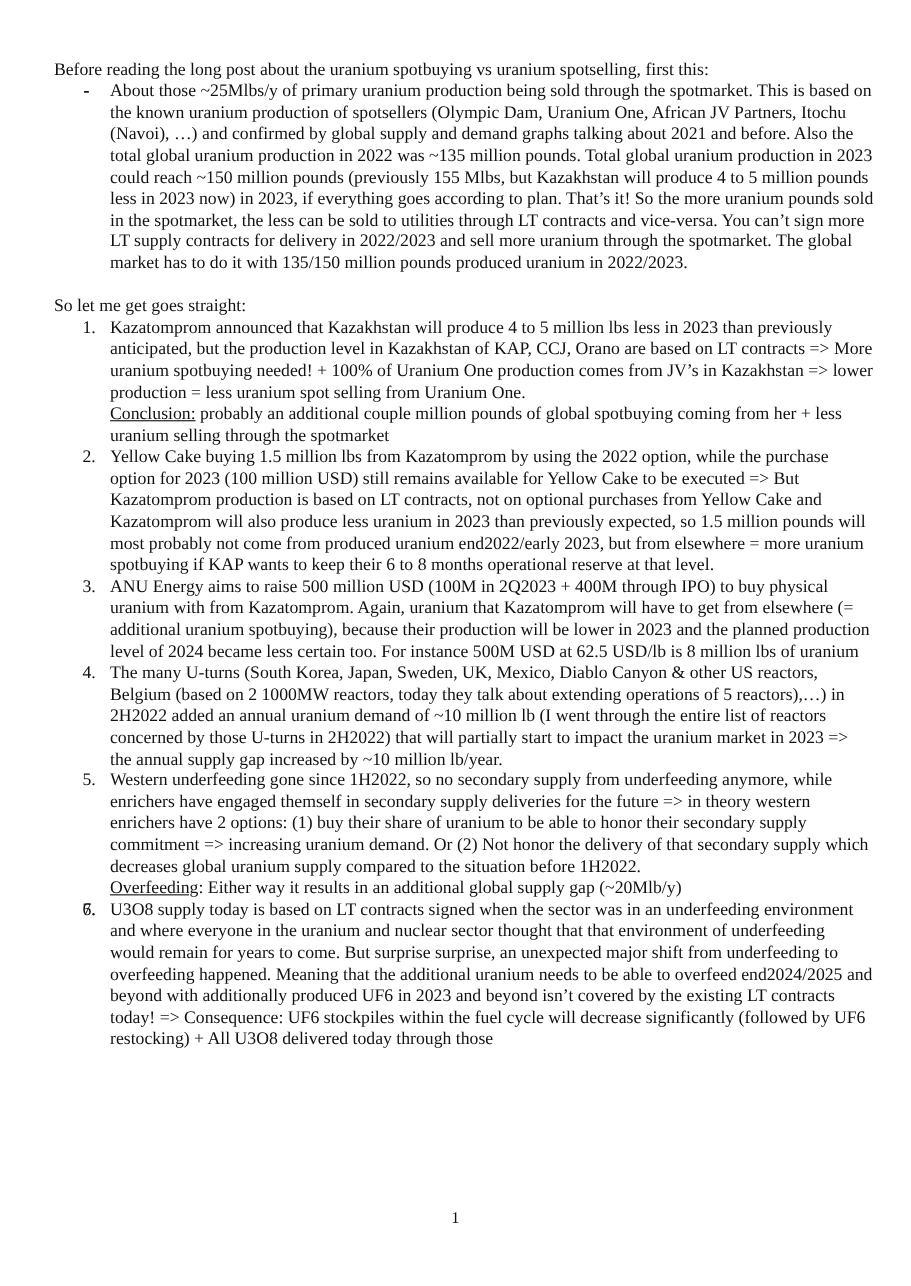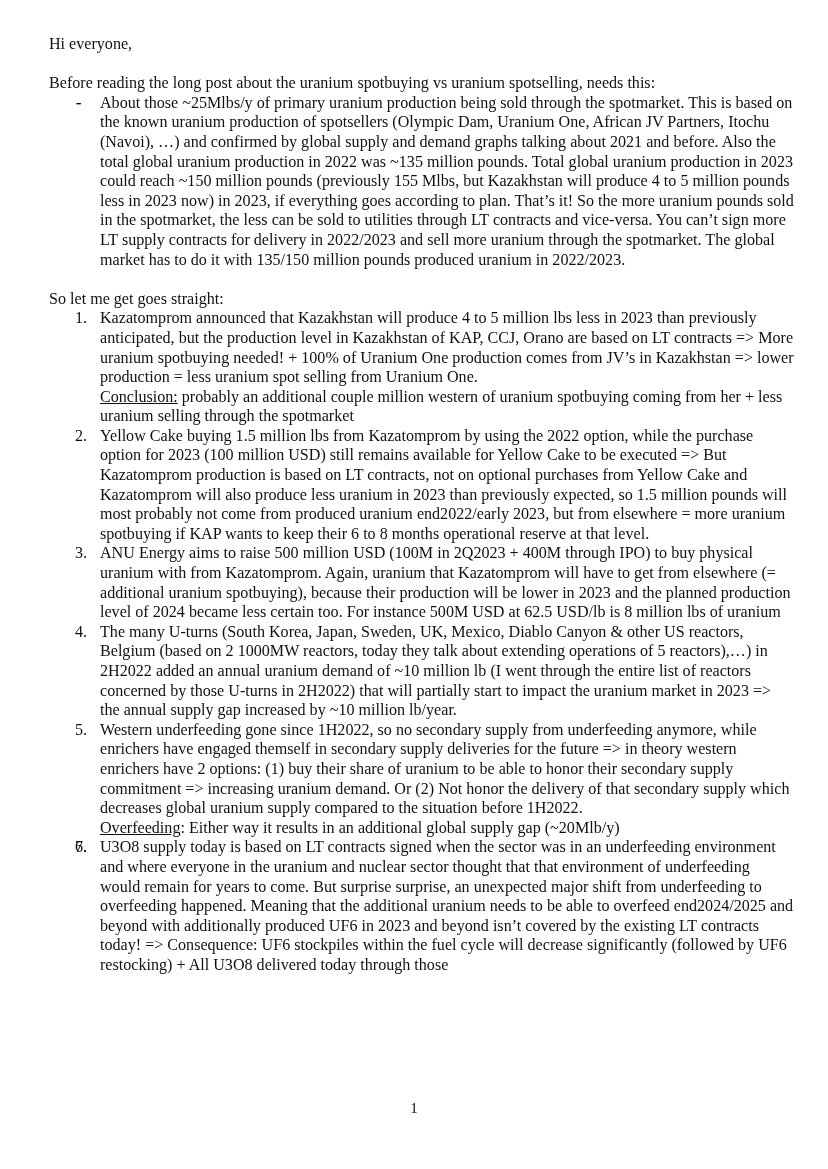--- a/index.html
+++ b/index.html
@@ -16,43 +16,42 @@
   .marker { position: absolute; left: 23px; top: 0; width: 22px; }
   .dash-marker { left: 27px; }
   .num-marker { left: 26px; }
   .u { text-decoration: underline; text-align: right; }
   .page-number { position: absolute; left: 0; width: 828px; top: 1099px; text-align: center; font-size: 15px; }
 </style>
 </head>
 <body>
 
 <div class="page">
-  <p>Hi everyone,</p>
   <div class="gap"></div>
-  <p>Before reading the long post about the uranium spotbuying vs uranium spotselling, needs this:</p>
+  <p>Before reading the long post about the uranium spotbuying vs uranium spotselling, first this:</p>
 
   <ul class="list">
     <li class="item">
       <span class="marker dash-marker">-</span>
     </li>
     <li class="item">
       <span class="marker dash-marker">-</span>
       <span>About those ~25Mlbs/y of primary uranium production being sold through the spotmarket. This is based on the known uranium production of spotsellers (Olympic Dam, Uranium One, African JV Partners, Itochu (Navoi), …) and confirmed by global supply and demand graphs talking about 2021 and before. Also the total global uranium production in 2022 was ~135 million pounds. Total global uranium production in 2023 could reach ~150 million pounds (previously 155 Mlbs, but Kazakhstan will produce 4 to 5 million pounds less in 2023 now) in 2023, if everything goes according to plan. That’s it! So the more uranium pounds sold in the spotmarket, the less can be sold to utilities through LT contracts and vice-versa. You can’t sign more LT supply contracts for delivery in 2022/2023 and sell more uranium through the spotmarket. The global market has to do it with 135/150 million pounds produced uranium in 2022/2023.</span>
     </li>
   </ul>
 
   <div class="gap"></div>
   <p>So let me get goes straight:</p>
 
   <ol class="list">
     <li class="item">
       <span class="marker num-marker">1.</span>
       <span>Kazatomprom announced that Kazakhstan will produce 4 to 5 million lbs less in 2023 than previously anticipated, but the production level in Kazakhstan of KAP, CCJ, Orano are based on LT contracts =&gt; More uranium spotbuying needed! + 100% of Uranium One production comes from JV’s in Kazakhstan =&gt; lower production = less uranium spot selling from Uranium One.</span>
       <br>
-      <span class="u">Conclusion:</span><span> probably an additional couple million western of uranium spotbuying coming from her + less uranium selling through the spotmarket</span>
+      <span class="u">Conclusion:</span><span> probably an additional couple million pounds of global spotbuying coming from her + less uranium selling through the spotmarket</span>
     </li>
     <li class="item">
       <span class="marker num-marker">2.</span>
       <span>Yellow Cake buying 1.5 million lbs from Kazatomprom by using the 2022 option, while the purchase option for 2023 (100 million USD) still remains available for Yellow Cake to be executed =&gt; But Kazatomprom production is based on LT contracts, not on optional purchases from Yellow Cake and Kazatomprom will also produce less uranium in 2023 than previously expected, so 1.5 million pounds will most probably not come from produced uranium end2022/early 2023, but from elsewhere = more uranium spotbuying if KAP wants to keep their 6 to 8 months operational reserve at that level.</span>
     </li>
     <li class="item">
       <span class="marker num-marker">3.</span>
       <span>ANU Energy aims to raise 500 million USD  (100M in 2Q2023 + 400M through IPO) to buy physical uranium with from Kazatomprom. Again, uranium that Kazatomprom will have to get from elsewhere (= additional uranium spotbuying), because their production will be lower in 2023 and the planned production level of 2024 became less certain too. For instance 500M USD at 62.5 USD/lb is 8 million lbs of uranium</span>
     </li>
     <li class="item">

